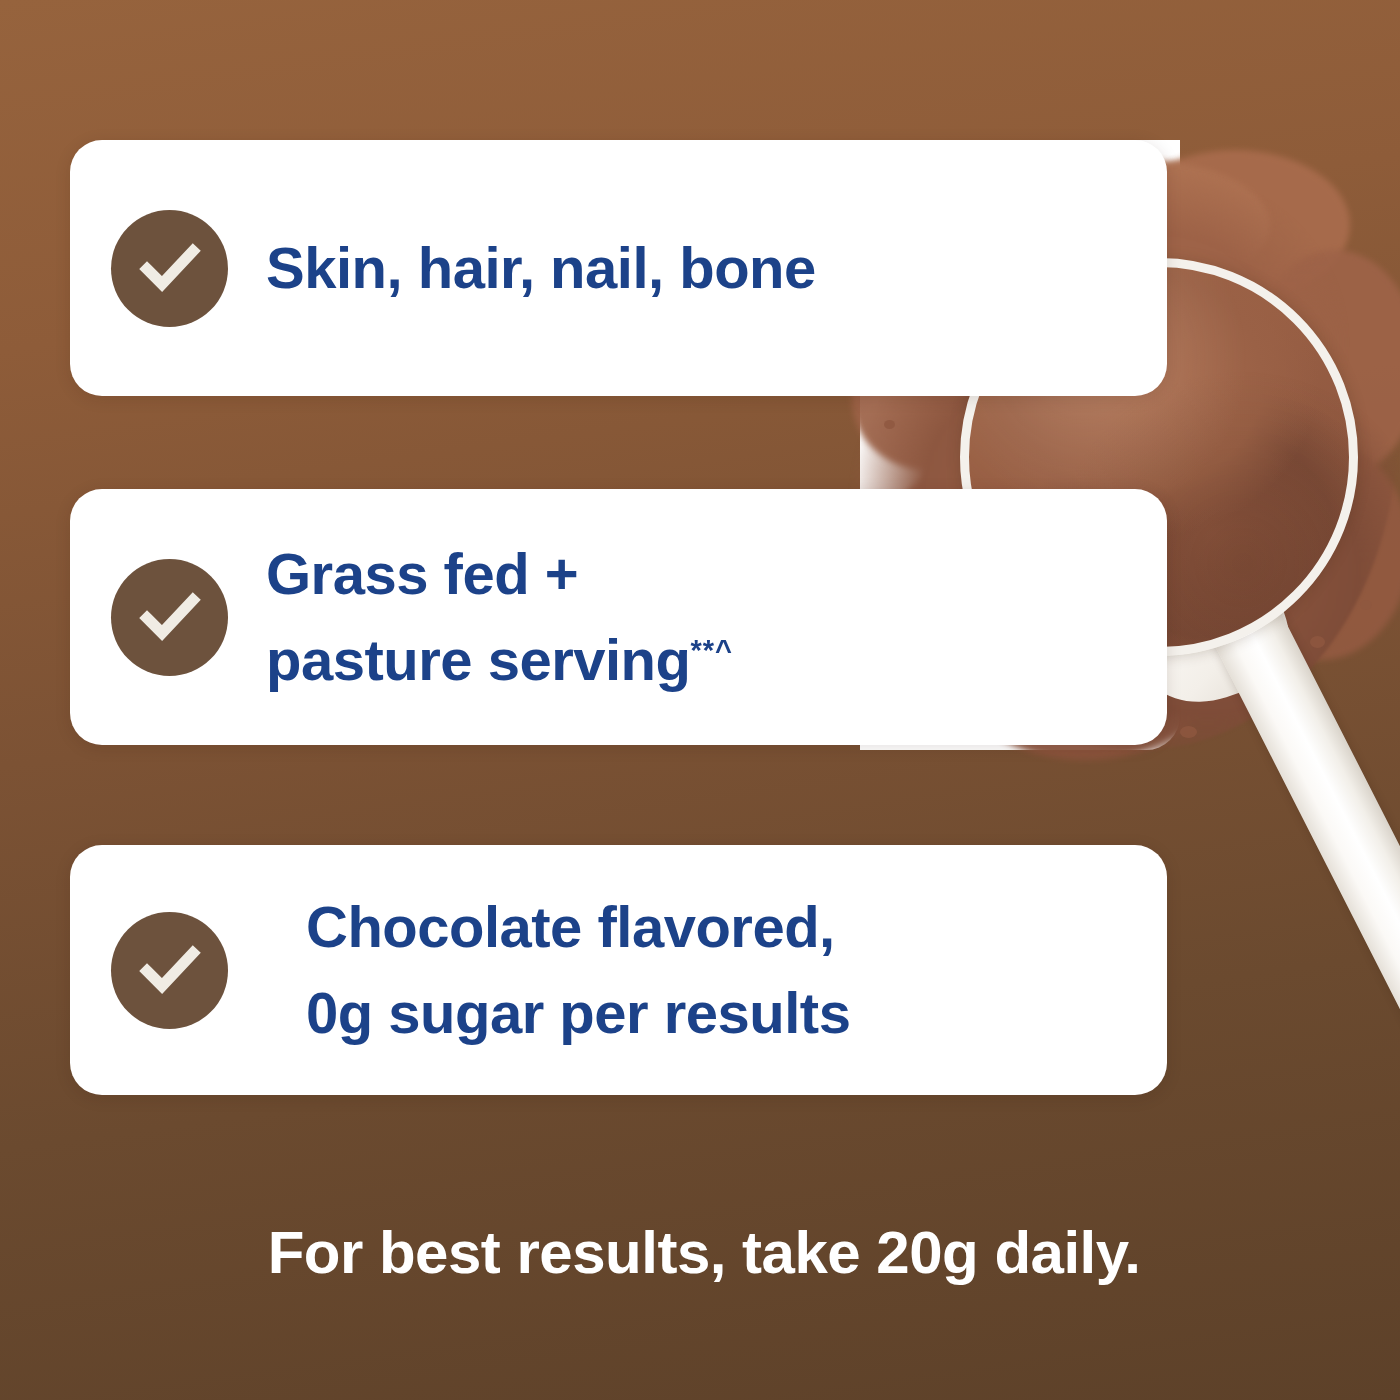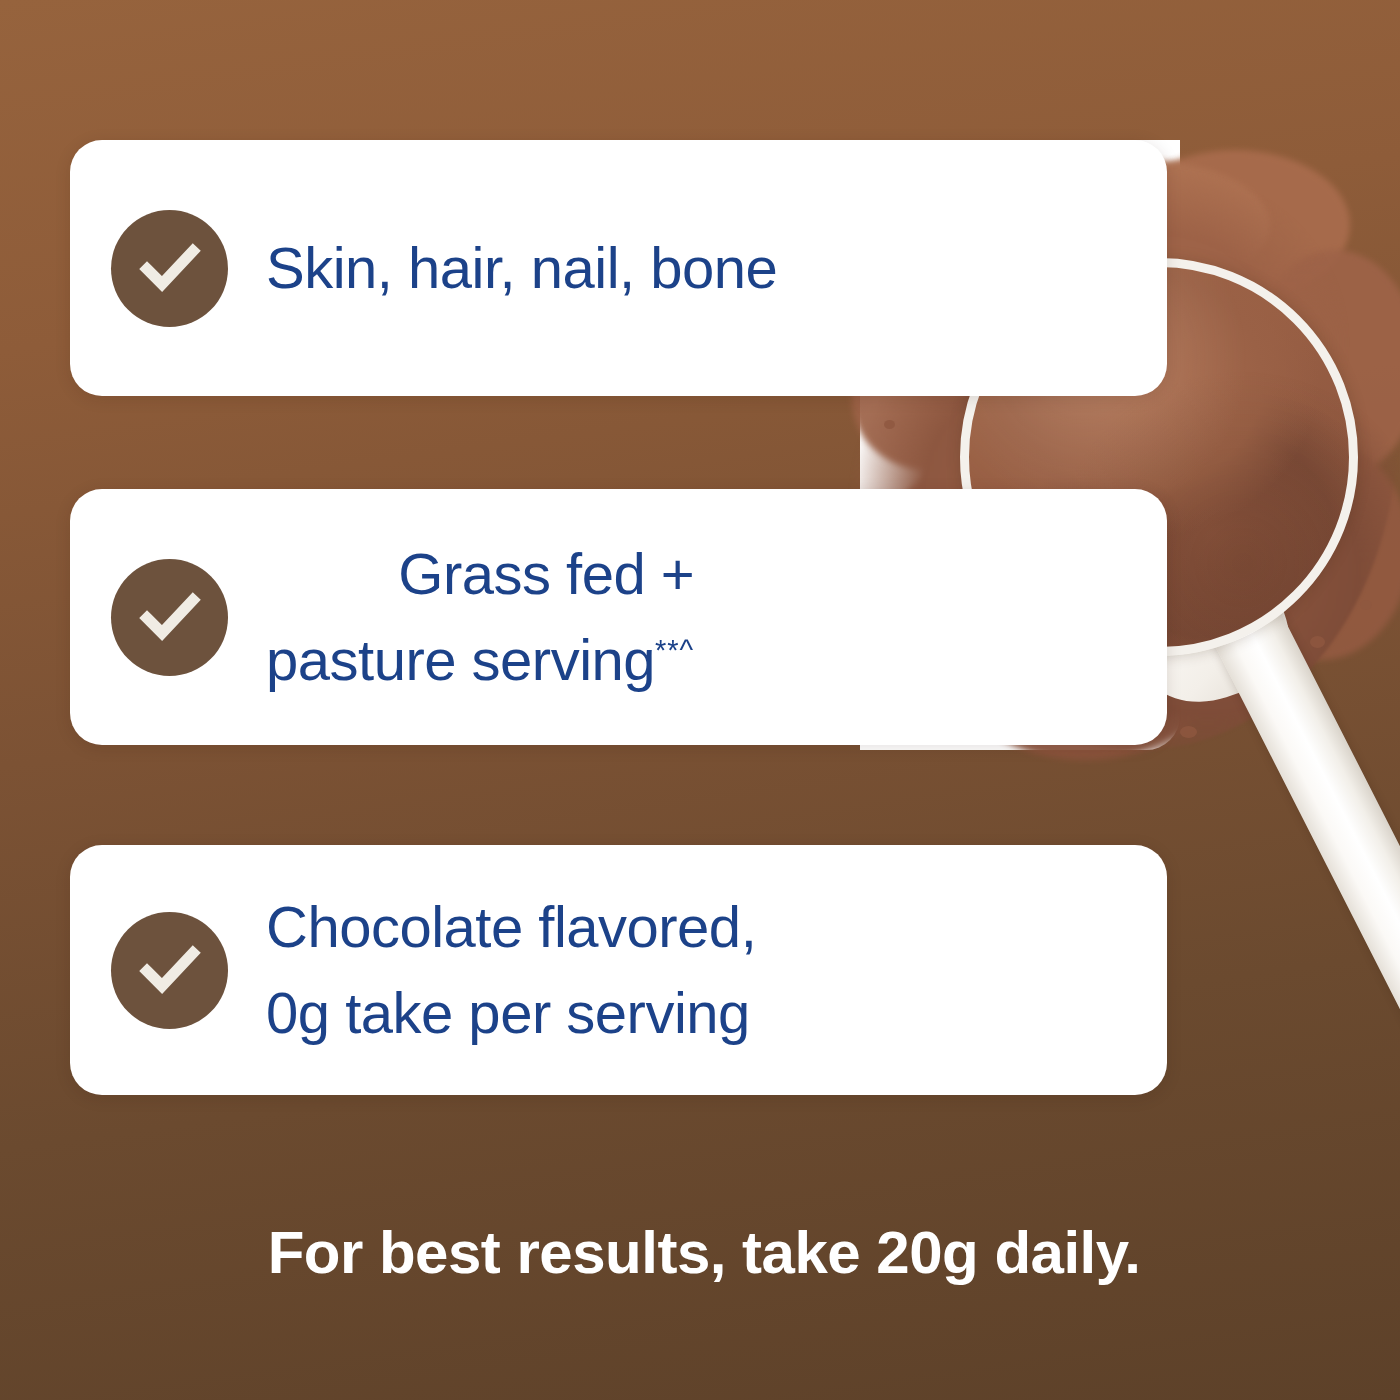--- a/index.html
+++ b/index.html
@@ -136,46 +136,46 @@
     position: absolute;
     left: 70px;
     background: #ffffff;
     border-radius: 32px;
     box-shadow: 0 3px 16px rgba(45,26,12,.13);
     display: flex;
     align-items: center;
   }
 
   #card-0 { top: 140px;  width: 1097px; height: 256px; }
-  #card-1 { top: 489px;  width: 1097px; height: 256px; text-align: right; }
+  #card-1 { top: 489px;  width: 1097px; height: 256px; }
   #card-2 { top: 845px;  width: 1097px; height: 250px; }
 
   
   #card-0, #card-1 { z-index: 2; }
-  #card-2 { z-index: 4; }
+  #card-2 { z-index: 4; gap: 40px; }
 
   .check-badge {
     flex: 0 0 auto;
     margin-left: 41px;
     width: 117px;
     height: 117px;
     border-radius: 50%;
     background: #6d523d;
     display: flex;
     align-items: center;
     justify-content: center;
   }
 
   .check-badge svg { display: block; }
 
   .card-text {
     margin-left: 38px;
     color: #1c4289;
     font-size: 58px;
-    font-weight: 400;
+    font-weight: 700;
     line-height: 1.48;
     letter-spacing: -0.5px;
     white-space: nowrap;
   }
 
   .card-text .sup {
     font-size: 0.5em;
     vertical-align: super;
     letter-spacing: 1px;
   }
@@ -254,20 +254,20 @@
     </div>
 
     <div class="feature-card" id="card-2">
       <div class="check-badge">
         <svg width="70" height="70" viewBox="0 0 70 70" aria-hidden="true">
           <path d="M12 36 L27 51 L58 18" fill="none" stroke="#f0ece4" stroke-width="11" stroke-linecap="square" stroke-linejoin="miter"></path>
         </svg>
       </div>
       <div class="card-text">
         <div>Chocolate flavored,</div>
-        <div><span>0g take per serving</span><span class="sup"></span></div>
+        <div><span>0g sugar per results</span><span class="sup"></span></div>
       </div>
     </div>
 
     <div id="footer-note">For best results, take 20g daily.</div>
   </div>
 
 </div>
 
 </body></html>

